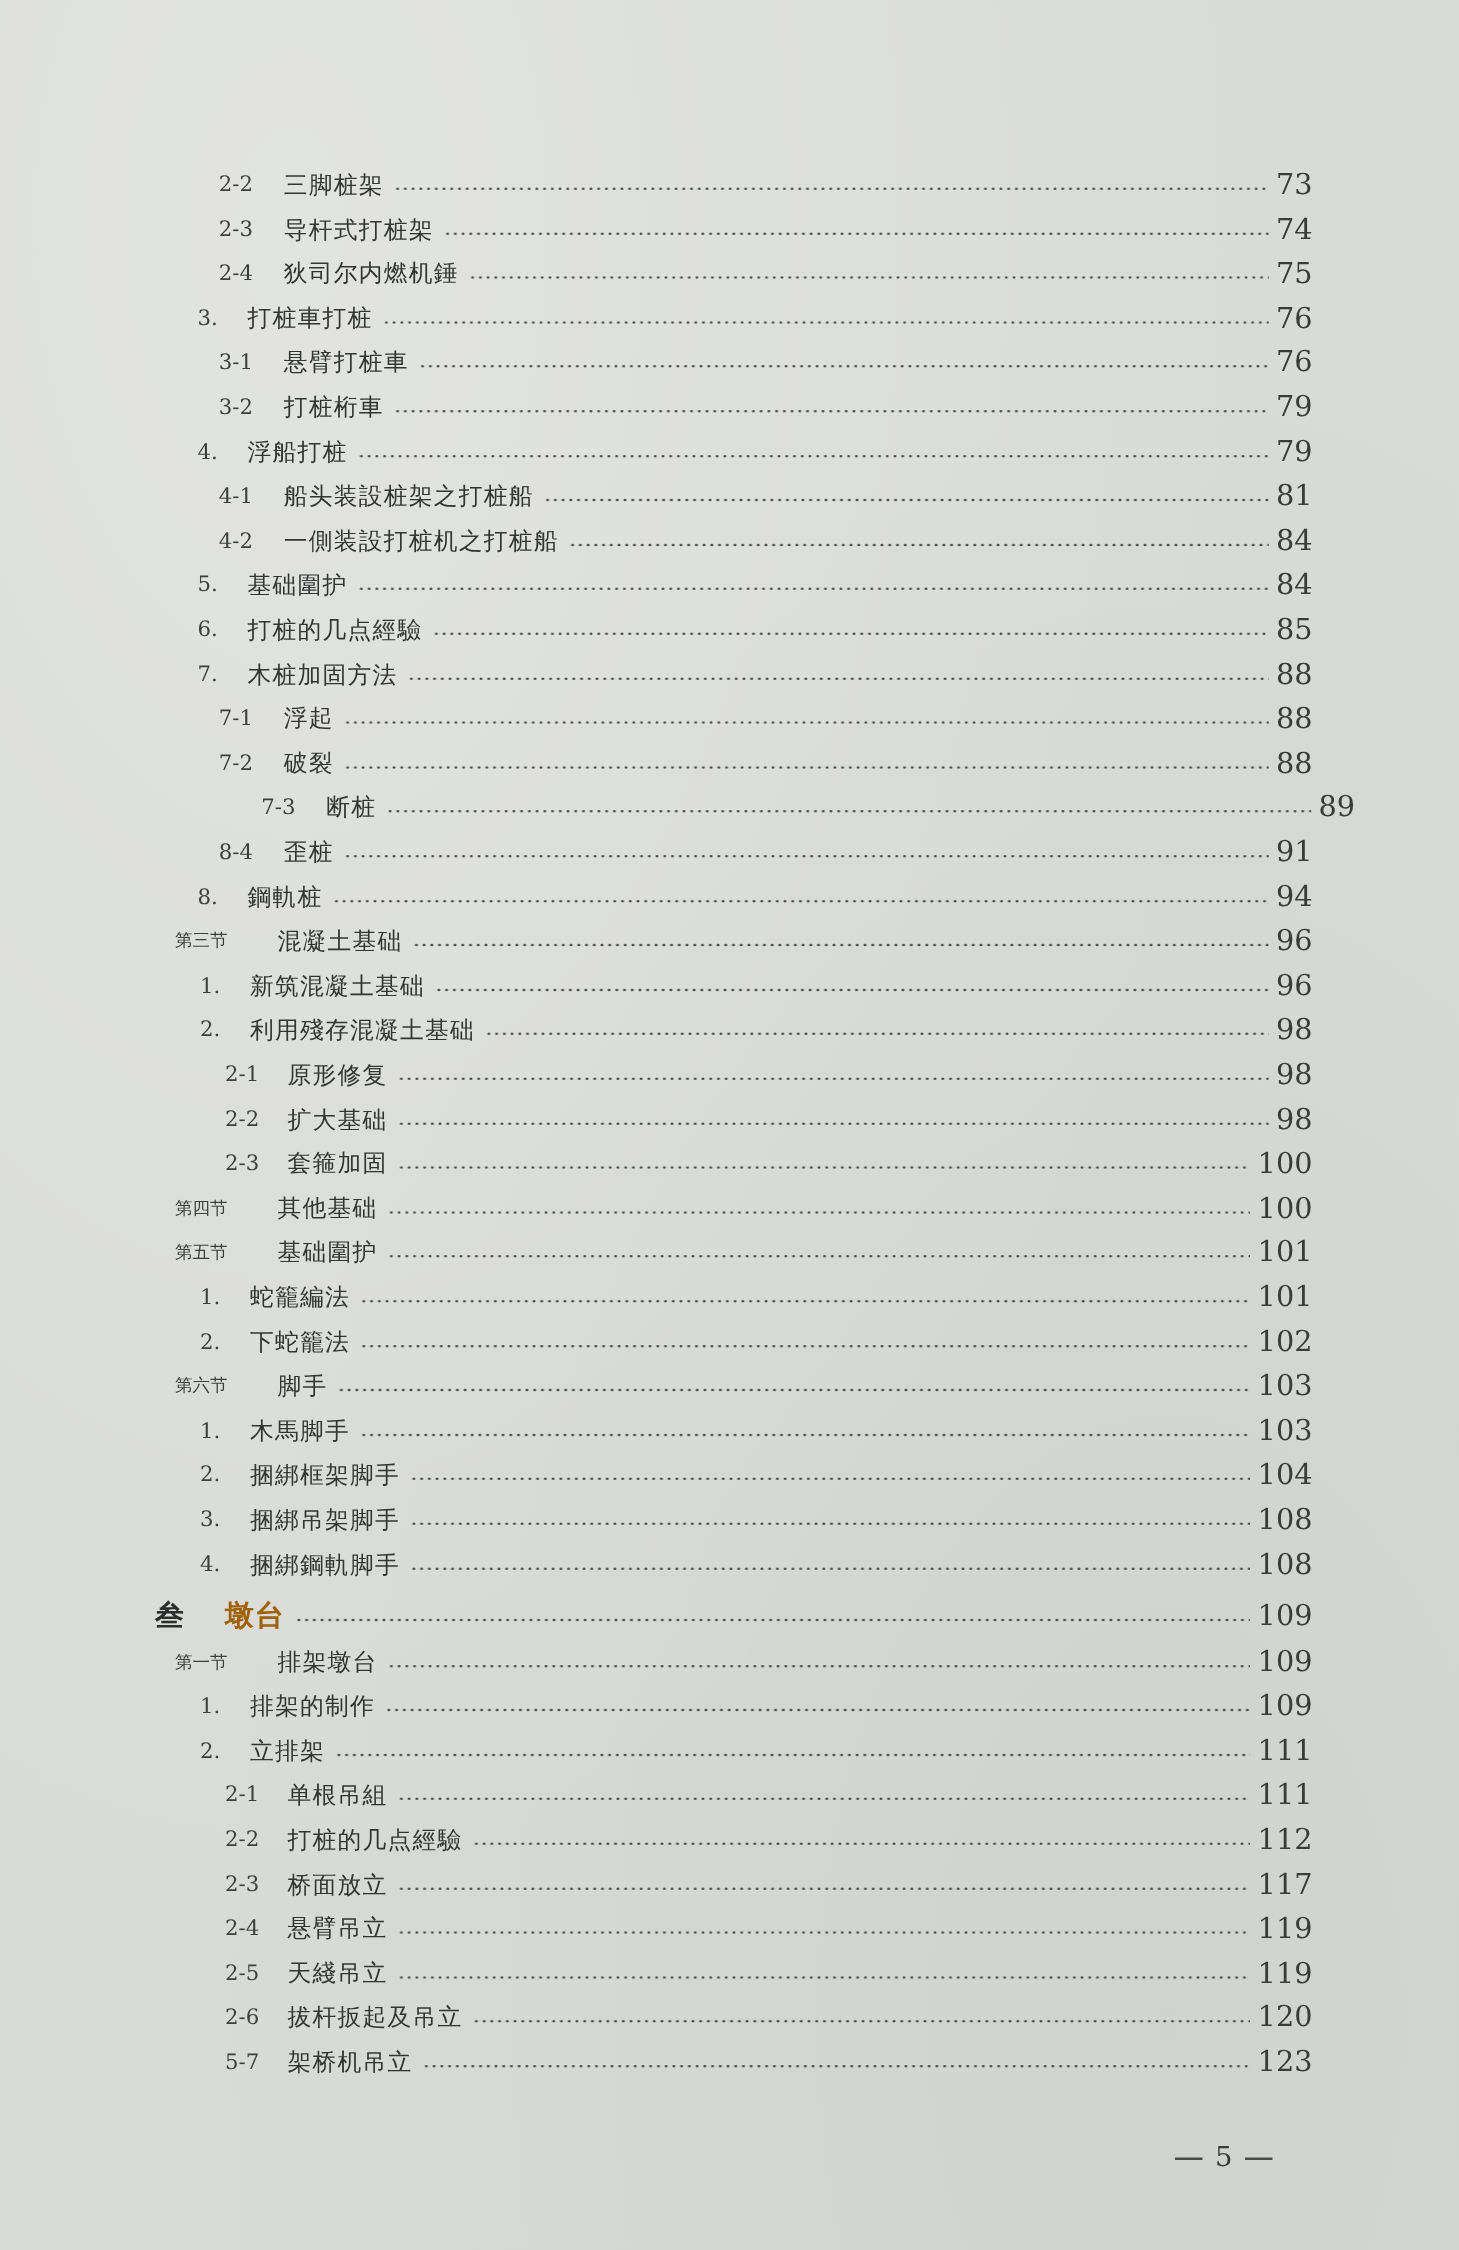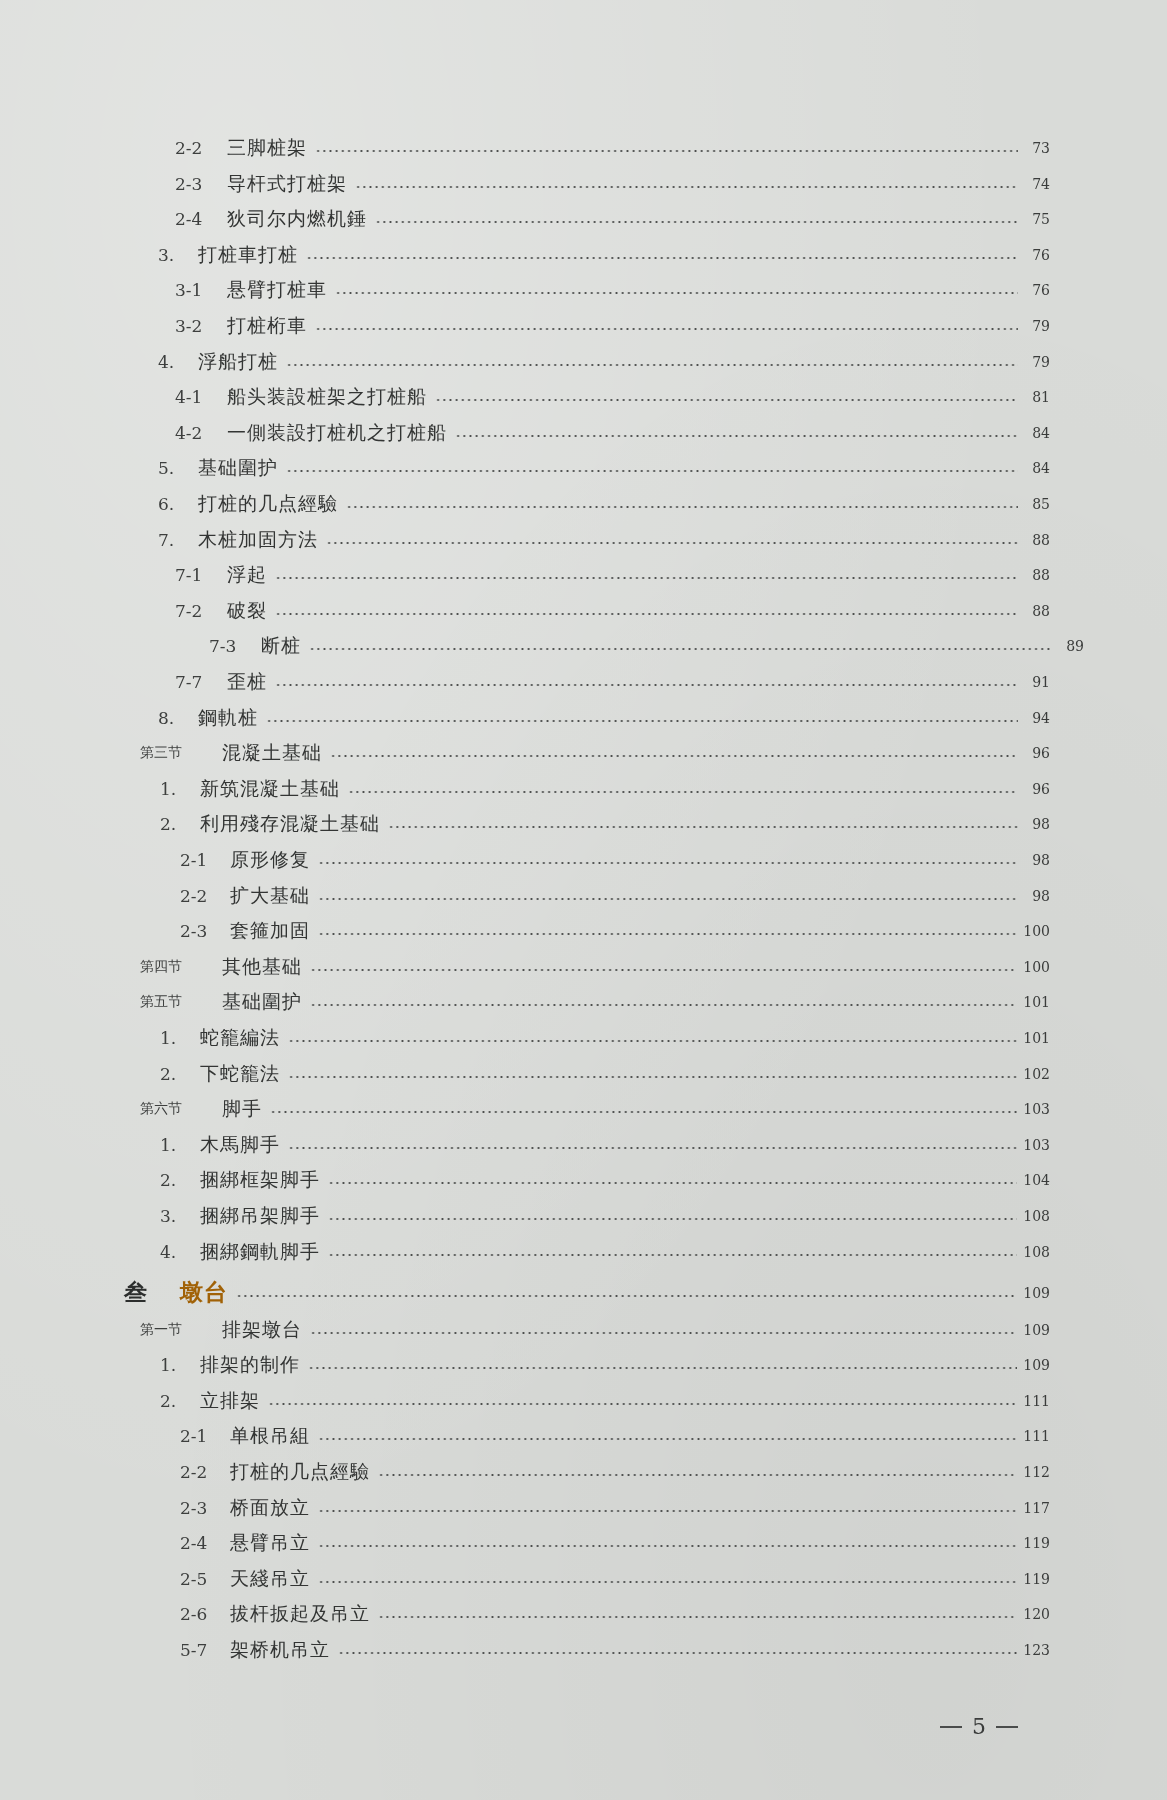--- a/index.html
+++ b/index.html
@@ -66,21 +66,21 @@
     margin: 0 6px 0 8px;
     background-image: radial-gradient(circle, #4a4c4b 1.1px, transparent 1.3px);
     background-size: 6.2px 3px;
     background-repeat: repeat-x;
     background-position: left center;
     align-self: center;
     margin-top: 6px;
   }
   .page-no {
     font-family: "DejaVu Serif", "Liberation Serif", serif;
-    font-size: 14px;
+    font-size: 23px;
     color: #3a3c3b;
     min-width: 26px;
     text-align: right;
     white-space: nowrap;
   }
   
   .lvl-sub .entry { left: 175px; }
   .lvl-sub .num { width: 52px; }
   .lvl-item .entry { left: 158px; }
   .lvl-item .num { width: 40px; }
@@ -231,21 +231,21 @@
       <div class="row lvl-sub" style="top: 480.4px; margin-left: 34px;">
         <div class="entry">
           <span class="num">7-3</span>
           <span class="title">断桩</span>
           <span class="dots"></span>
           <span class="page-no">89</span>
         </div>
       </div>
       <div class="row lvl-sub" style="top: 516px;">
         <div class="entry">
-          <span class="num">7-7</span>
+          <span class="num">8-4</span>
           <span class="title">歪桩</span>
           <span class="dots"></span>
           <span class="page-no">91</span>
         </div>
       </div>
       <div class="row lvl-item" style="top: 551.6px;">
         <div class="entry">
           <span class="num">8.</span>
           <span class="title">鋼軌桩</span>
           <span class="dots"></span>

